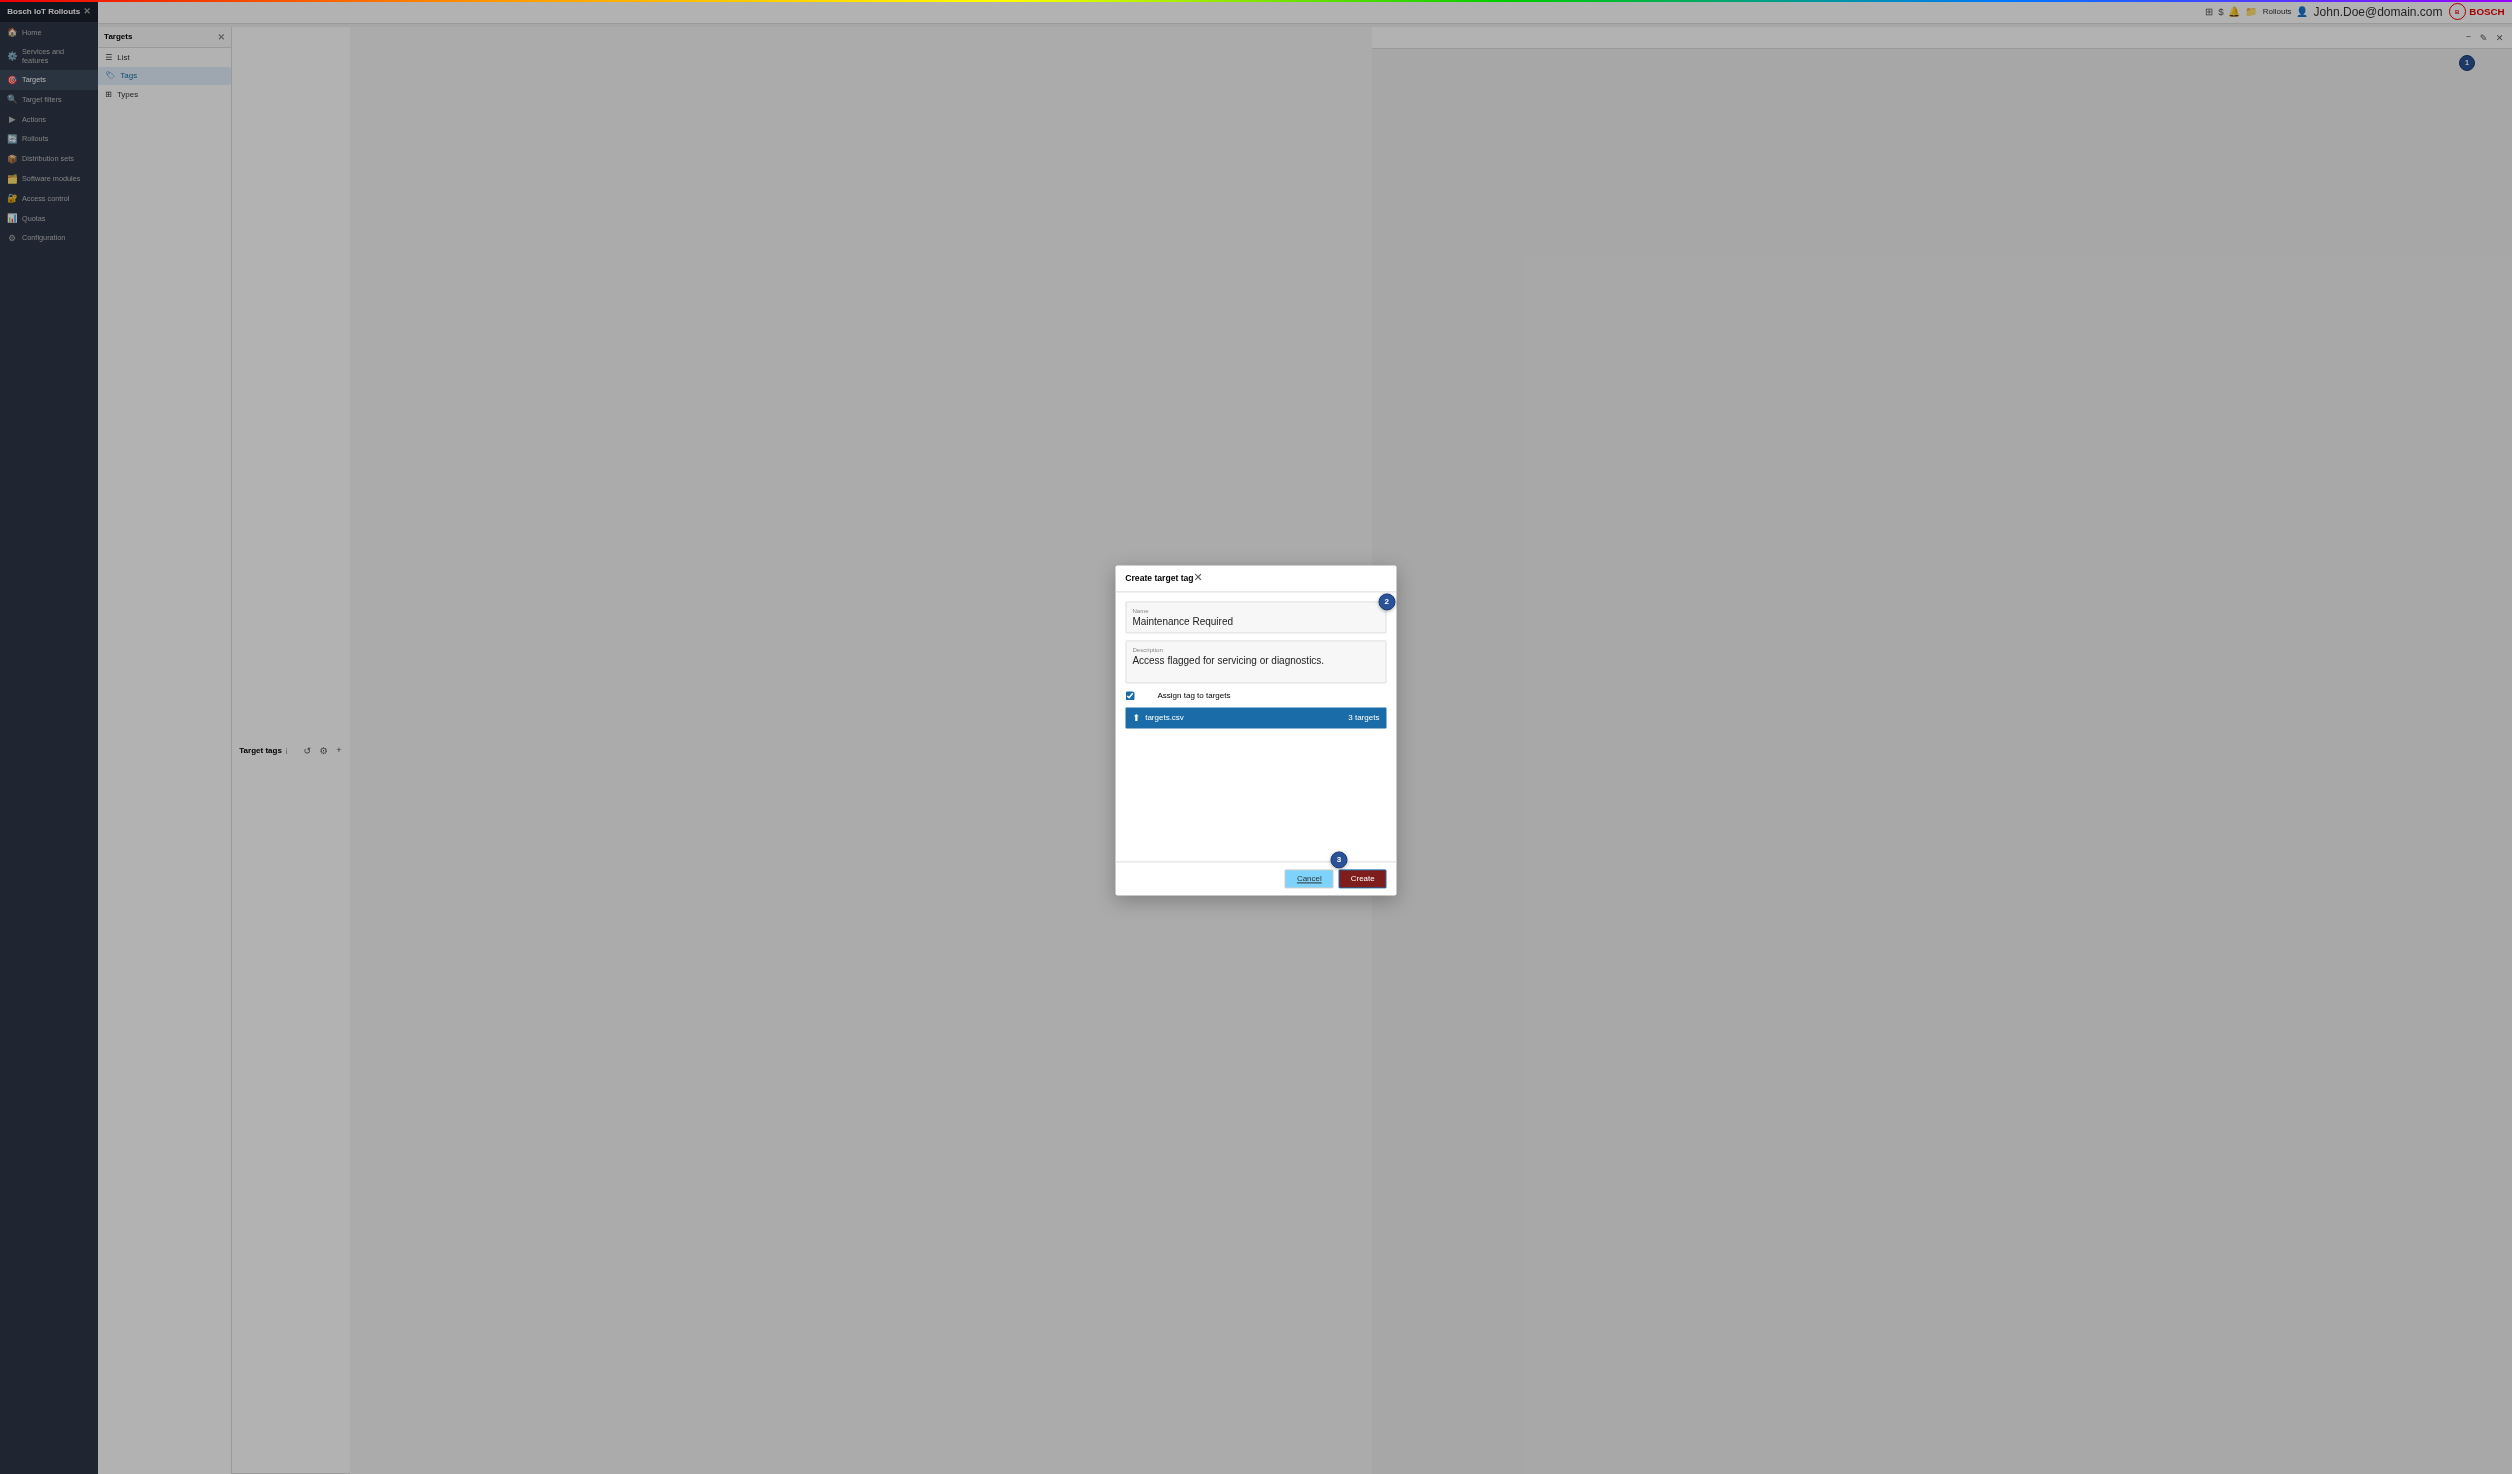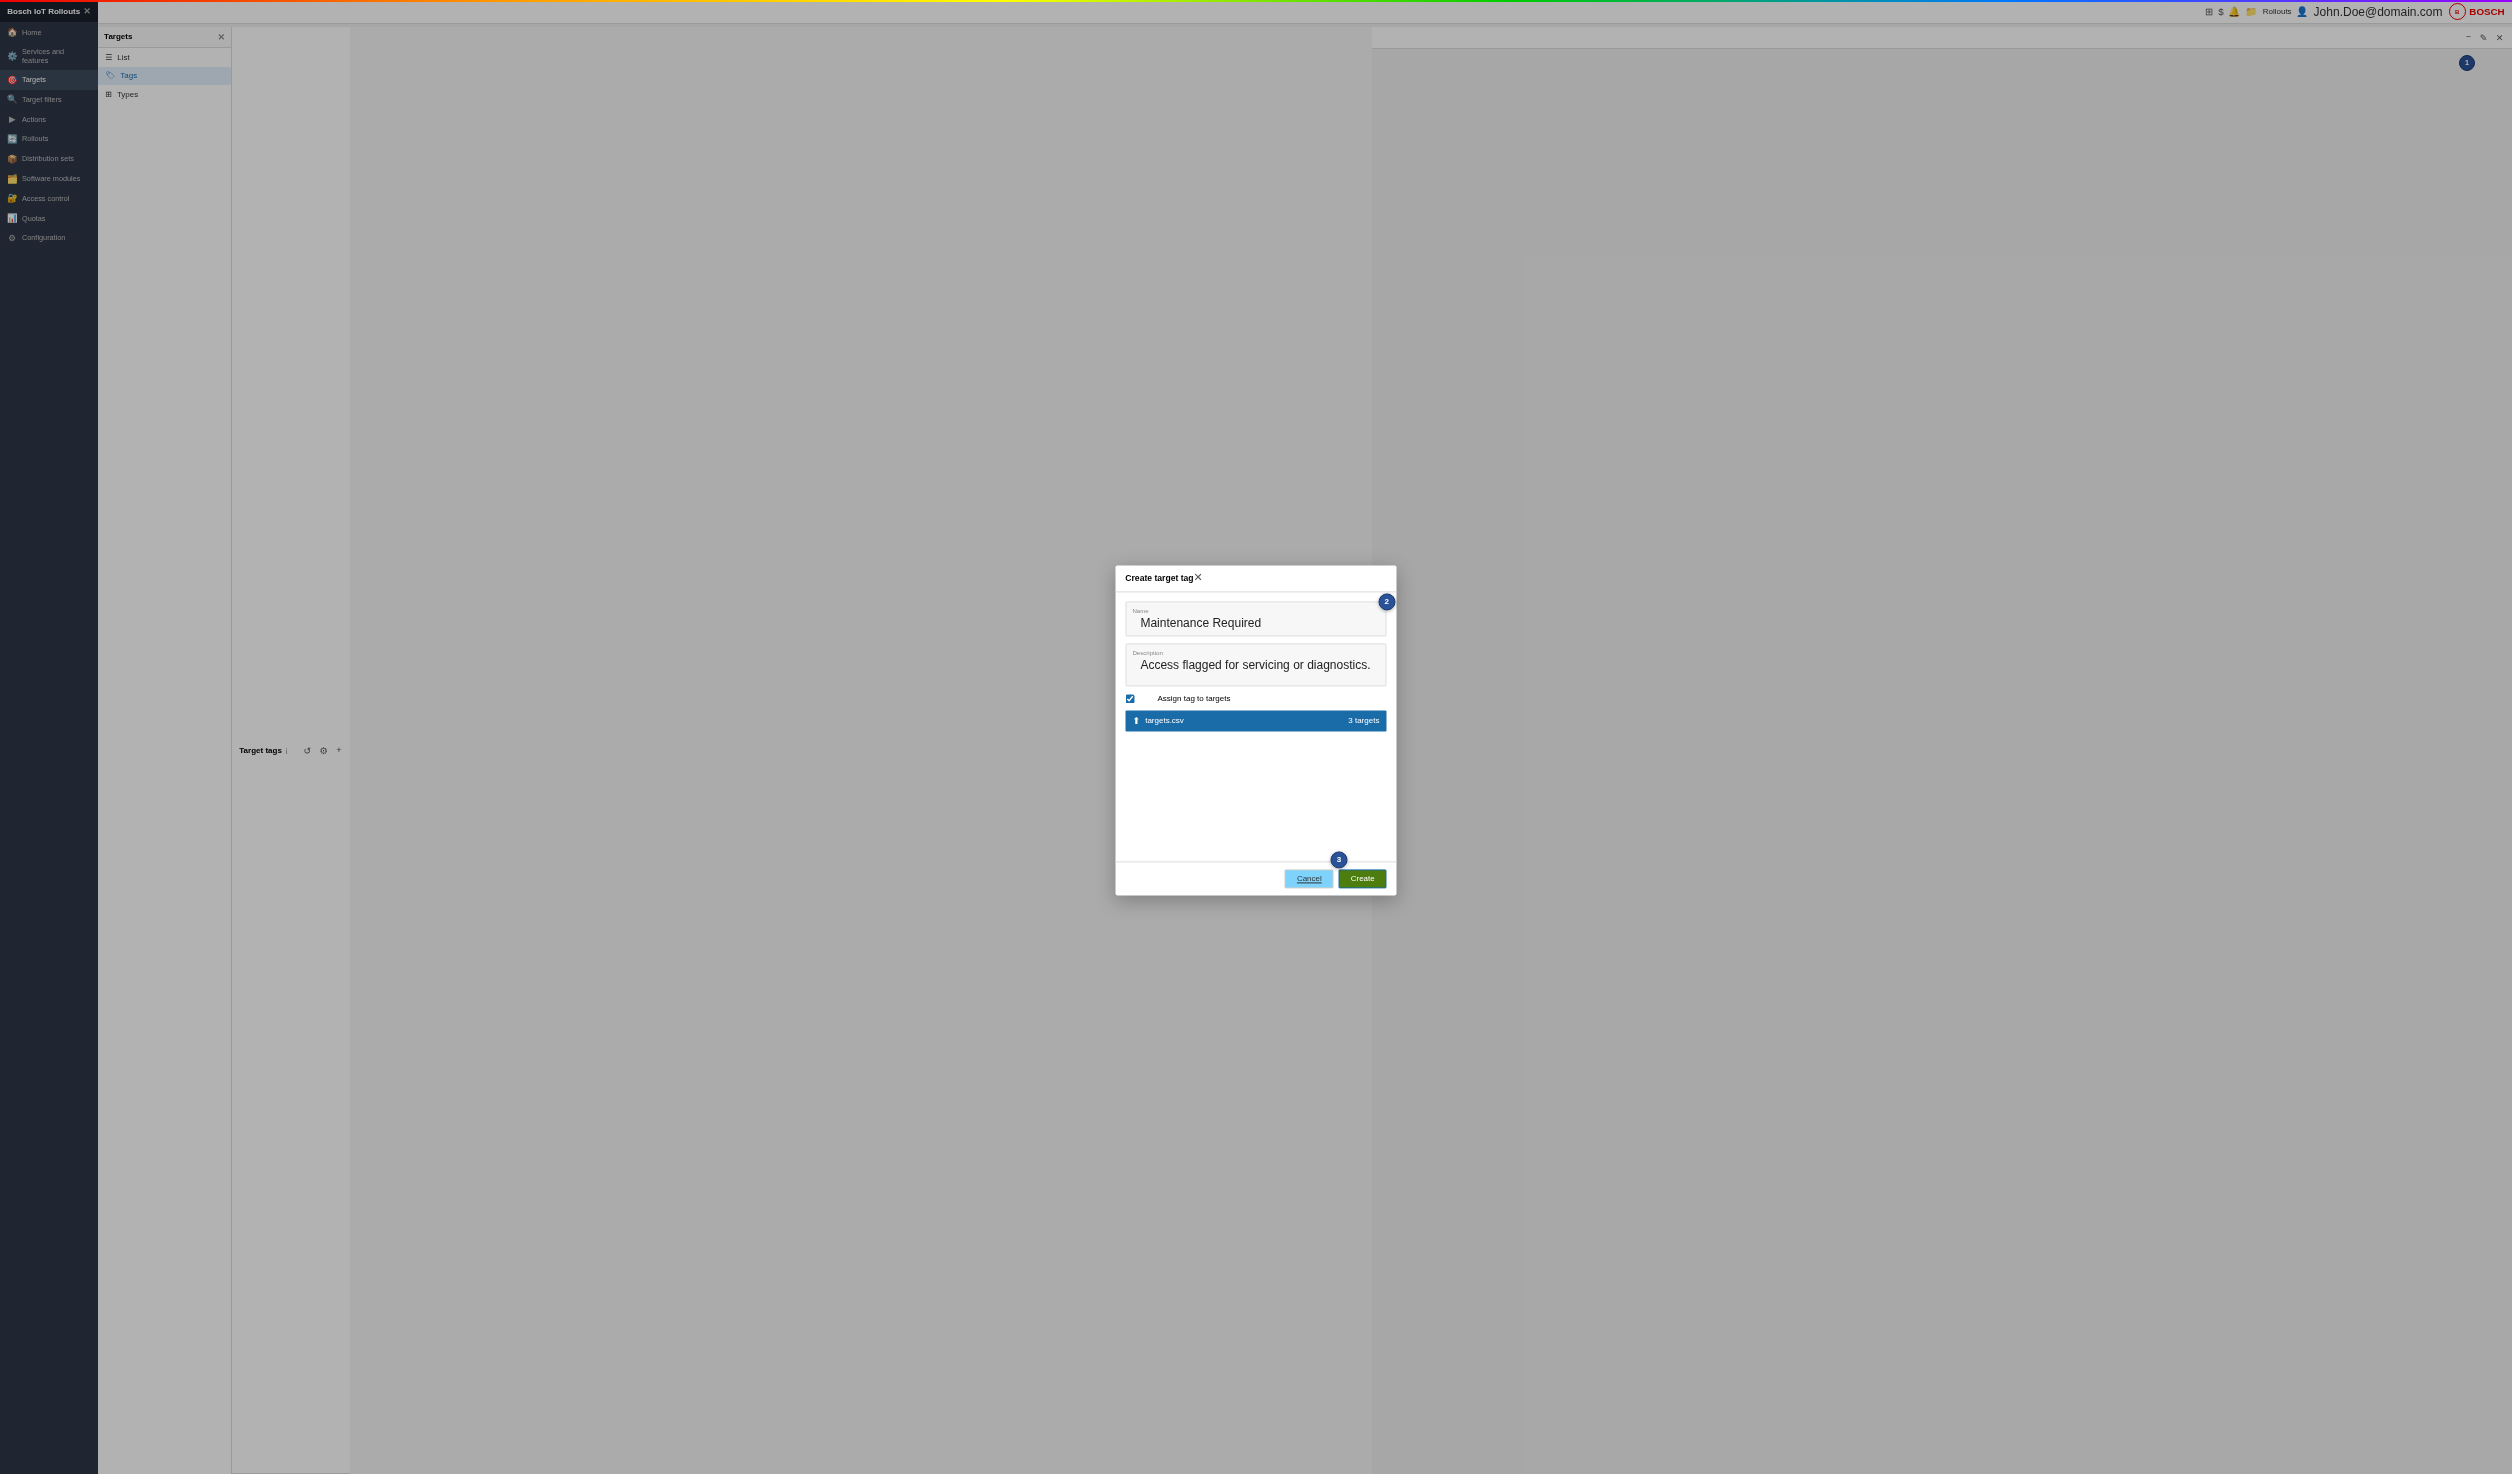--- a/index.html
+++ b/index.html
@@ -184,23 +184,22 @@
       padding: 4.9px 6.1px;
       position: relative;
     }
     .field-label {
       font-size: 6.1px;
       color: #888;
       margin-bottom: 1.8px;
       text-transform: none;
     }
     .field-value {
-      font-size: 12px;
+      font-size: 10px;
       color: #222;
-      margin-left: 8px;
     }
     .desc-group {
       min-height: 43px;
     }
     .step-badge {
       position: absolute;
       top: -8.6px;
       right: -8.6px;
       width: 17px;
       height: 17px;
@@ -260,21 +259,21 @@
       font-size: 8px;
       font-weight: 500;
     }
     .btn-cancel {
       background: #7dd3fc;
       color: #333;
       border-color: #ccc;
       text-decoration: underline;
     }
     .btn-create {
-      background: #4d7c0f;
+      background: #7f1d1d;
       color: #fff;
       border-color: #1a6ca8;
     }
     .step-badge-footer {
       position: absolute;
       top: -11px;
       right: 49px;
       width: 17px;
       height: 17px;
       border-radius: 50%;

